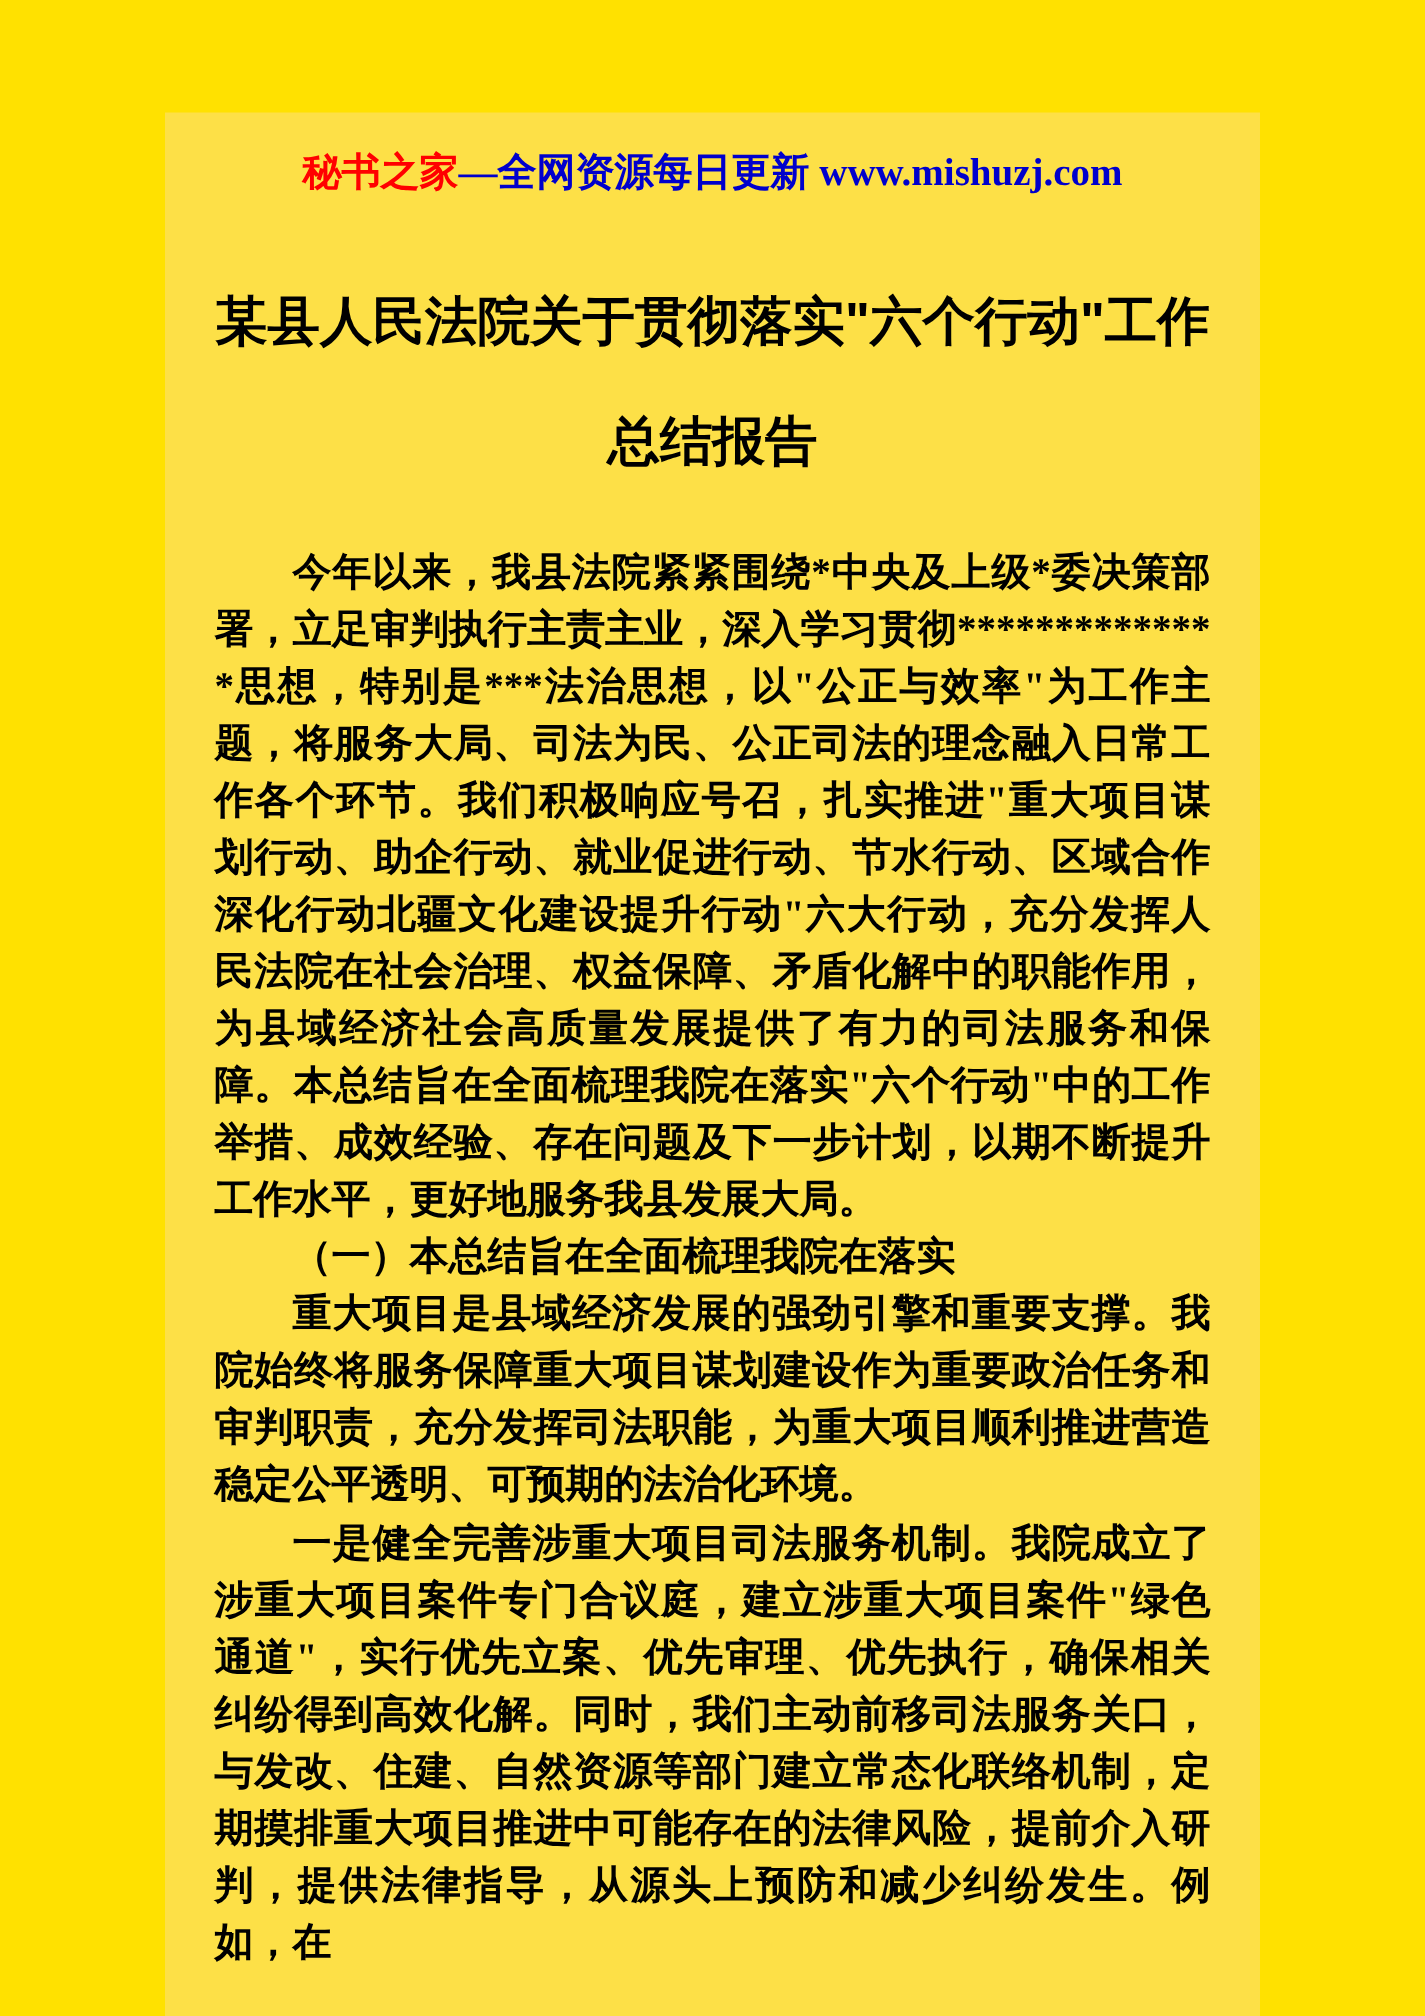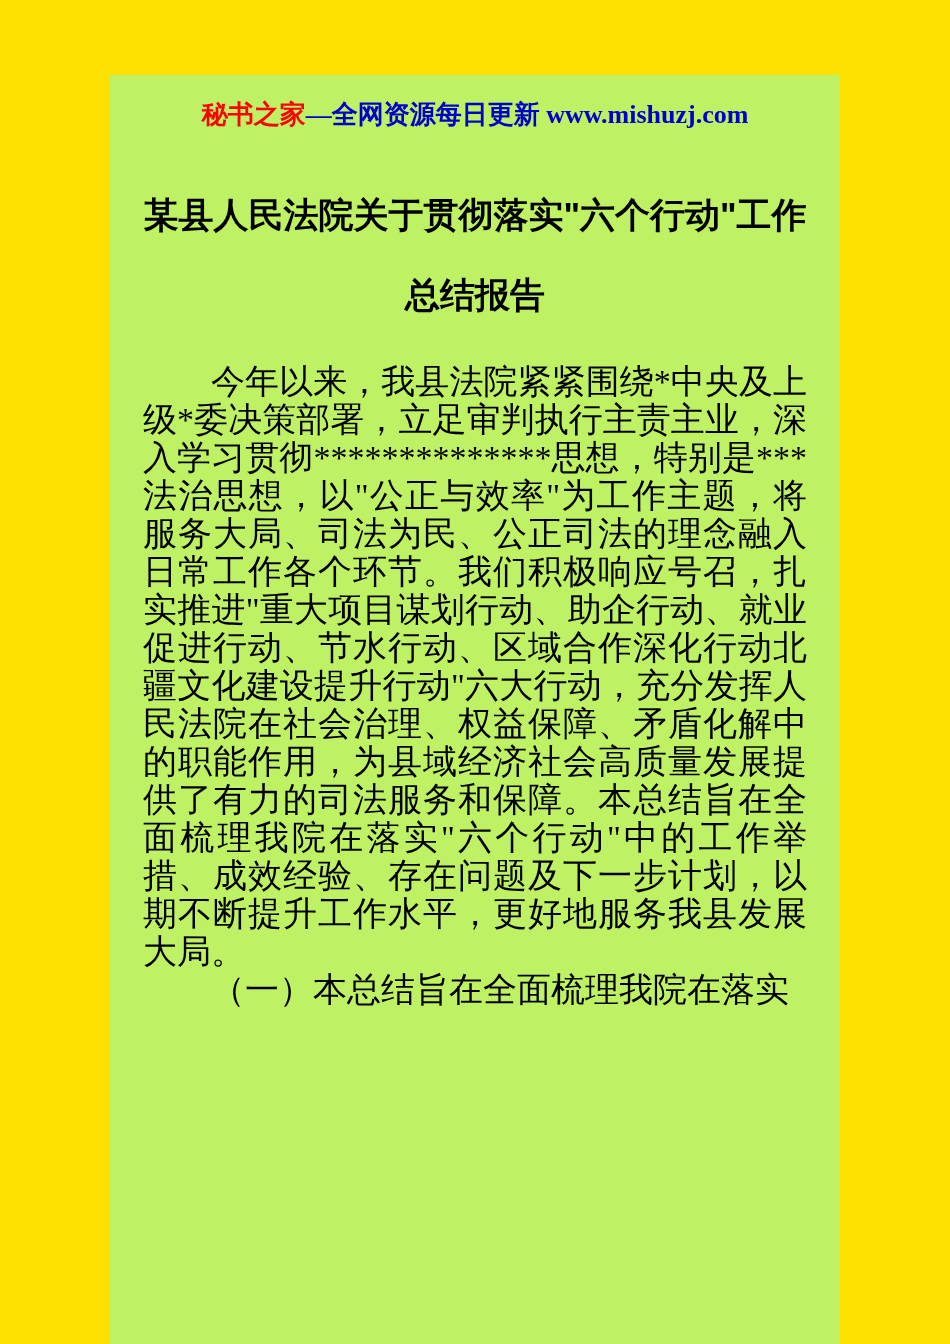--- a/index.html
+++ b/index.html
@@ -10,21 +10,21 @@
     overflow: hidden;
     font-family: "Liberation Serif", "DejaVu Serif", serif;
     color: #000;
   }
   .sheet {
     position: absolute;
     left: 110px;
     top: 75px;
     width: 730px;
     bottom: 0;
-    background: #bef264;
+    background: #fde047;
     box-sizing: border-box;
     padding: 22px 33px 40px 33px;
   }
   .site-header {
     text-align: center;
     font-size: 26px;
     font-weight: bold;
     line-height: 36px;
     white-space: nowrap;
   }
@@ -32,23 +32,24 @@
   .tagline, .url { color: #0000CC; }
   .doc-title {
     font-size: 35px;
     font-weight: bold;
     text-align: center;
     line-height: 80px;
     margin: 42px 0 28px 0;
     font-family: "Liberation Sans", "DejaVu Sans", sans-serif;
   }
   .doc-body {
-    font-size: 34px;
+    font-size: 26px;
     line-height: 38px;
     text-align: justify;
+    font-weight: bold;
   }
   .doc-body p {
     margin: 0;
     text-indent: 2em;
     word-break: break-all;
   }
   .doc-body strong {
     font-family: "Liberation Sans", "DejaVu Sans", sans-serif;
   }
 </style>
@@ -60,16 +61,18 @@
 
     <div class="site-header">
       <span class="brand">秘书之家</span><span class="tagline">—全网资源每日更新 </span><span class="url">www.mishuzj.com</span>
     </div>
 
     <h1 class="doc-title">某县人民法院关于贯彻落实"六个行动"工作总结报告</h1>
 
     <div class="doc-body">
       <p>今年以来，我县法院紧紧围绕*中央及上级*委决策部署，立足审判执行主责主业，深入学习贯彻**************思想，特别是***法治思想，以"公正与效率"为工作主题，将服务大局、司法为民、公正司法的理念融入日常工作各个环节。我们积极响应号召，扎实推进"重大项目谋划行动、助企行动、就业促进行动、节水行动、区域合作深化行动北疆文化建设提升行动"六大行动，充分发挥人民法院在社会治理、权益保障、矛盾化解中的职能作用，为县域经济社会高质量发展提供了有力的司法服务和保障。本总结旨在全面梳理我院在落实"六个行动"中的工作举措、成效经验、存在问题及下一步计划，以期不断提升工作水平，更好地服务我县发展大局。</p>
       <p>（一）本总结旨在全面梳理我院在落实</p>
+      <p>重大项目是县域经济发展的强劲引擎和重要支撑。我院始终将服务保障重大项目谋划建设作为重要政治任务和审判职责，充分发挥司法职能，为重大项目顺利推进营造稳定公平透明、可预期的法治化环境。</p>
+      <p><strong>一是健全完善涉重大项目司法服务机制。</strong><span>我院成立了涉重大项目案件专门合议庭，建立涉重大项目案件"绿色通道"，实行优先立案、优先审理、优先执行，确保相关纠纷得到高效化解。同时，我们主动前移司法服务关口，与发改、住建、自然资源等部门建立常态化联络机制，定期摸排重大项目推进中可能存在的法律风险，提前介入研判，提供法律指导，从源头上预防和减少纠纷发生。例如，在</span></p>
     </div>
 
   </div>
 </div>
 
 </body></html>

